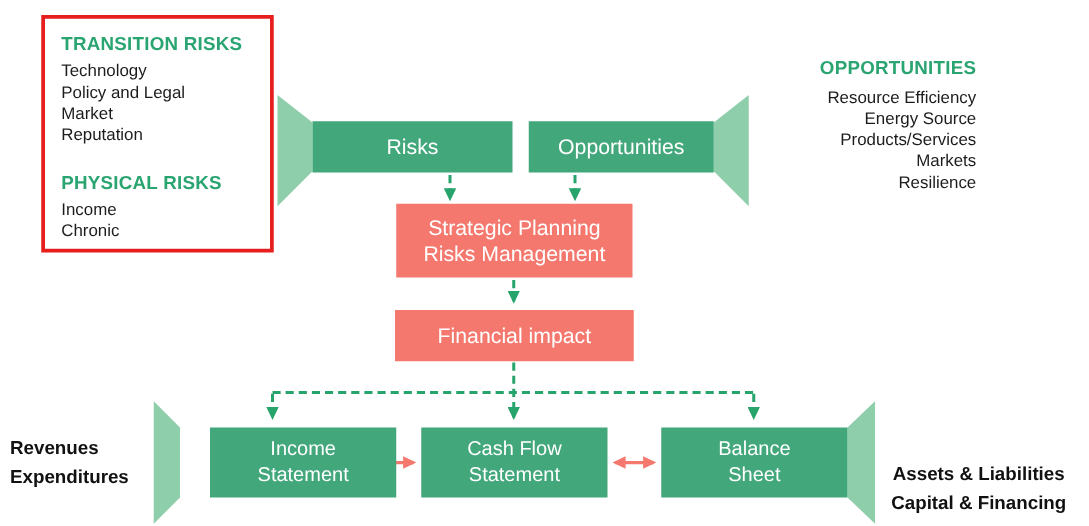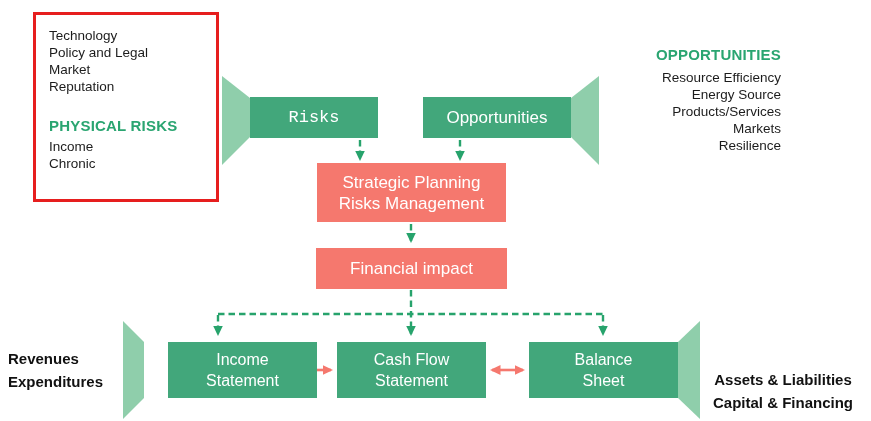--- a/index.html
+++ b/index.html
@@ -65,39 +65,40 @@
     <line class="dash" x1="411" y1="290" x2="411" y2="334" marker-end="url(#ga)"></line>
     <line class="dash" x1="218" y1="314" x2="603" y2="314"></line>
     <line class="dash" x1="218" y1="315" x2="218" y2="334" marker-end="url(#ga)"></line>
     <line class="dash" x1="603" y1="315" x2="603" y2="334" marker-end="url(#ga)"></line>
 
     <line class="redline" x1="299" y1="370" x2="331" y2="370" marker-start="url(#ra)" marker-end="url(#ra)"></line>
     <line class="redline" x1="492" y1="370" x2="523" y2="370" marker-start="url(#ra)" marker-end="url(#ra)"></line>
   </svg>
 
   <div class="legend-box">
+    <div class="legend-heading">TRANSITION RISKS</div>
     <div class="legend-item">Technology</div>
     <div class="legend-item">Policy and Legal</div>
     <div class="legend-item">Market</div>
     <div class="legend-item">Reputation</div>
     <div class="legend-heading section-gap">PHYSICAL RISKS</div>
     <div class="legend-item">Income</div>
     <div class="legend-item">Chronic</div>
   </div>
 
   <div class="legend-right">
     <div class="legend-heading">OPPORTUNITIES</div>
     <div class="legend-item">Resource Efficiency</div>
     <div class="legend-item">Energy Source</div>
     <div class="legend-item">Products/Services</div>
     <div class="legend-item">Markets</div>
     <div class="legend-item">Resilience</div>
   </div>
 
-  <div class="node green" style="left:250px;top:97px;width:128px;height:41px;font-family:Liberation Mono, monospace;">
+  <div class="node green" style="left:250px;top:97px;width:160px;height:41px;">
     <span>Risks</span>
   </div>
   <div class="node green" style="left:423px;top:97px;width:148px;height:41px;">
     <span>Opportunities</span>
   </div>
 
   <div class="node salmon" style="left:317px;top:163px;width:189px;height:59px;">
     <span>Strategic Planning</span>
     <span>Risks Management</span>
   </div>

